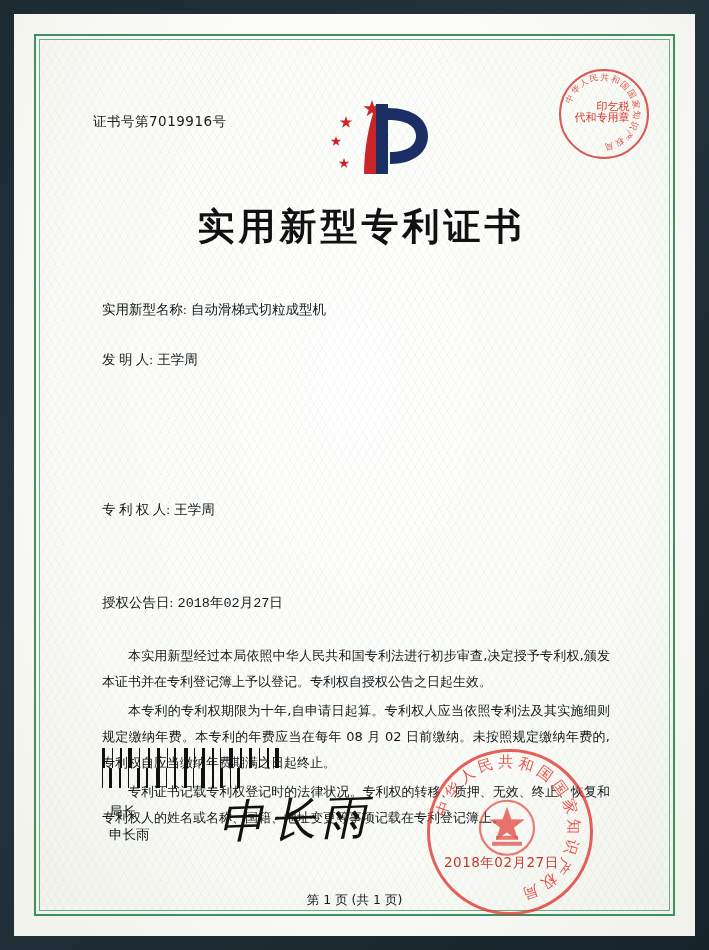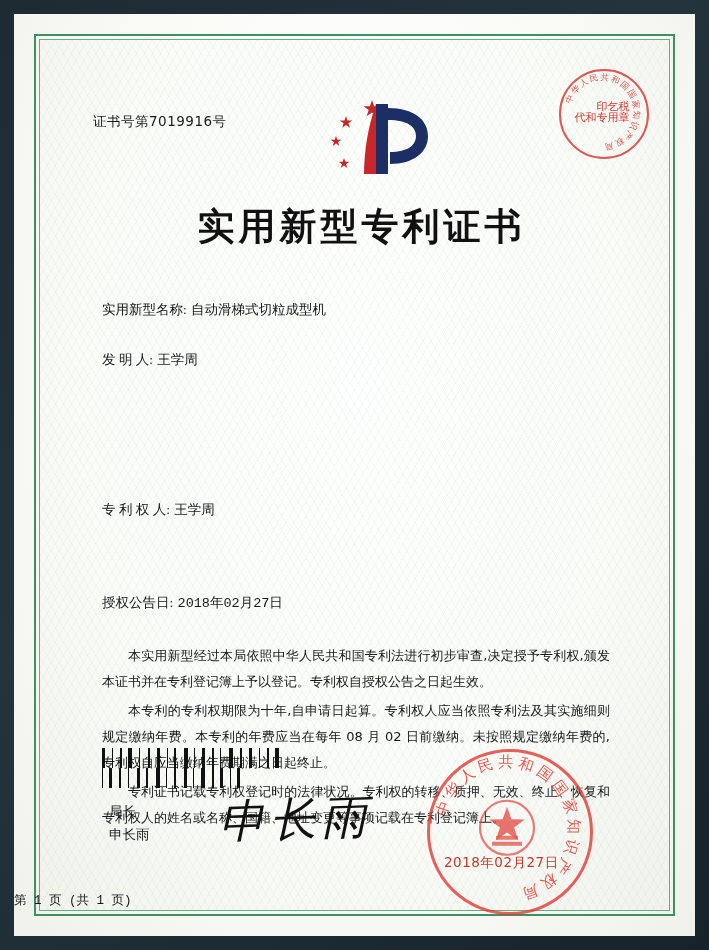--- a/index.html
+++ b/index.html
@@ -251,24 +251,23 @@
     color: #c0392b;
     letter-spacing: .5px;
   }
 
   
   #page-footer {
     position: absolute;
     left: 0;
     top: 878px;
     width: 681px;
-    text-align: left;
+    text-align: center;
     font-size: 12.5px;
     color: #15181a;
-    font-family: Liberation Mono, monospace;
   }
 </style>
 </head>
 <body>
 
 <div id="frame-outer">
   <div id="frame-inner">
 
     <div id="certificate">
 

